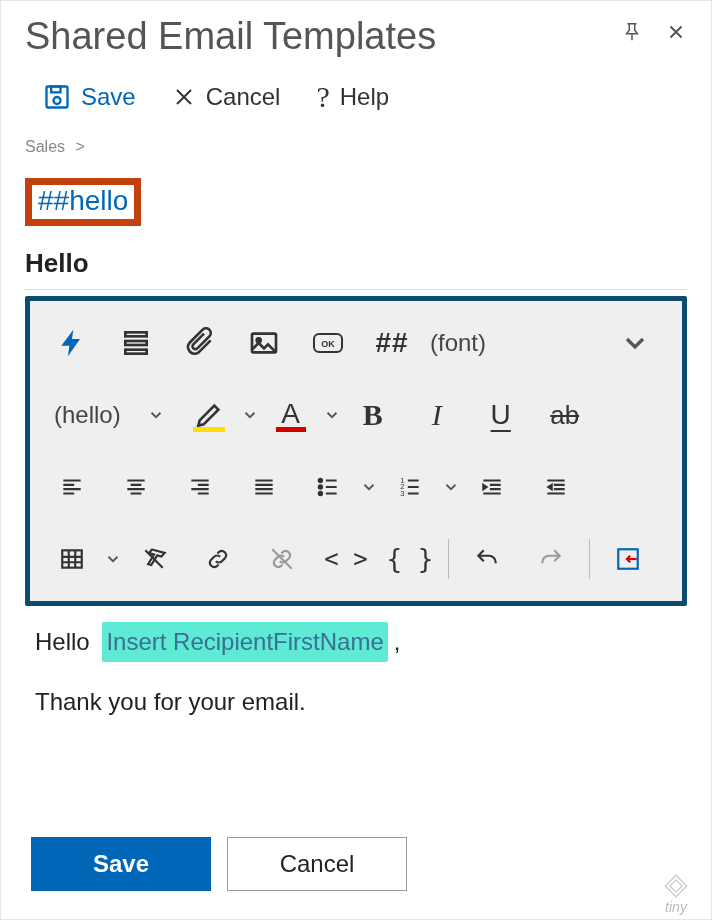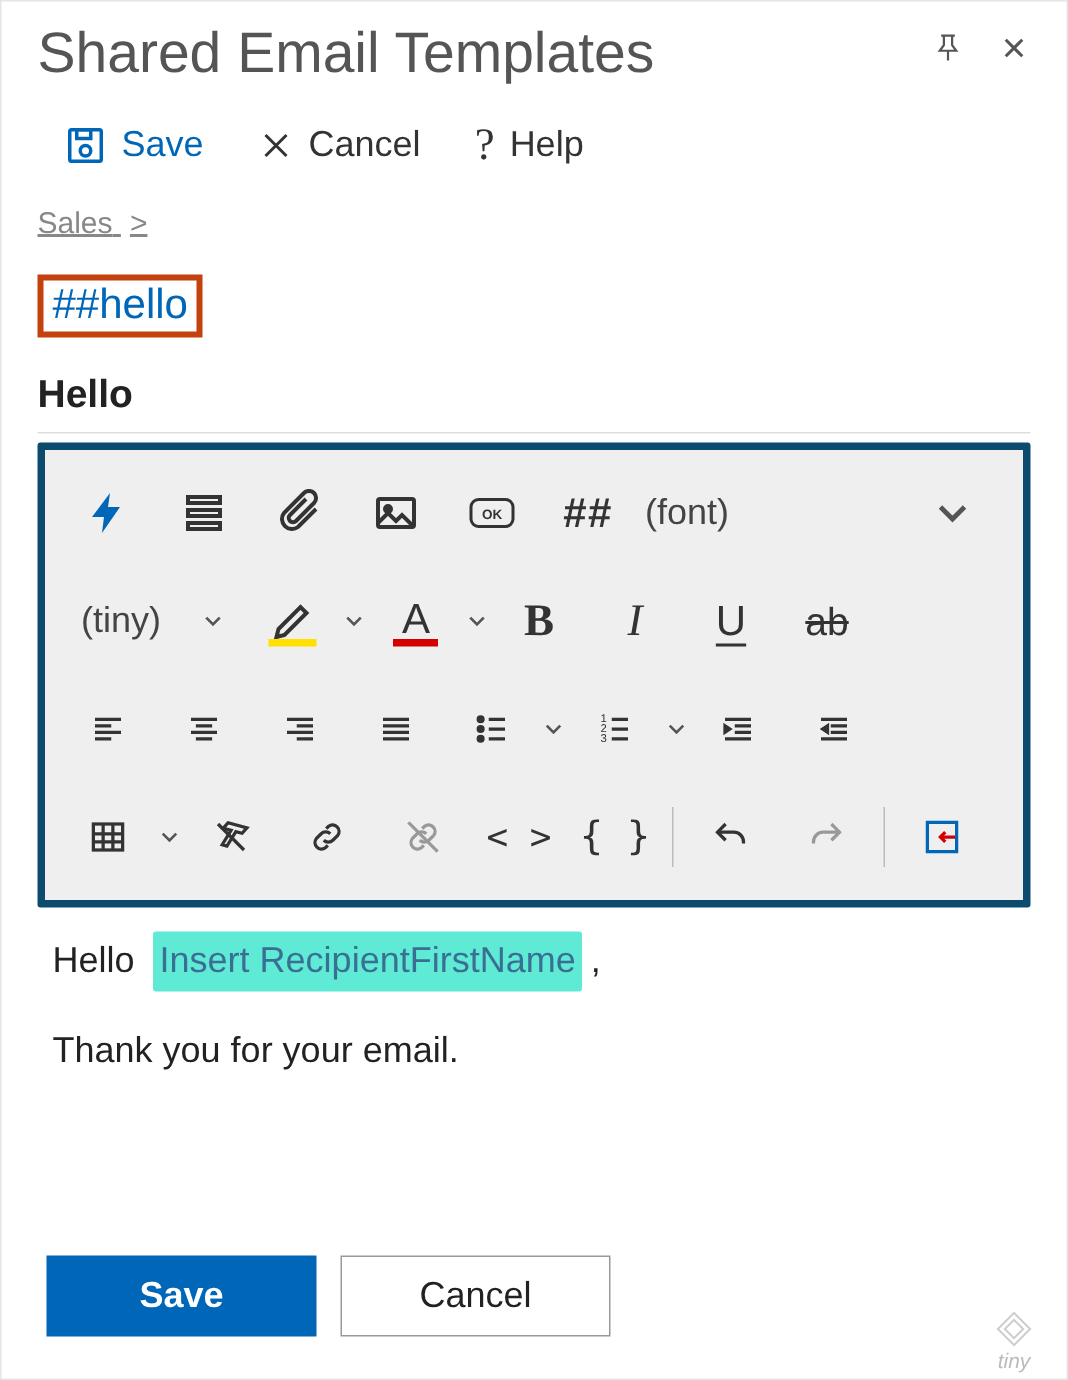--- a/index.html
+++ b/index.html
@@ -21,25 +21,25 @@
   }
   .hdr-icons { display:flex; gap:22px; align-items:center; color:#444; padding-top:6px;}
   .hdr-icon { width:22px; height:22px; display:flex; align-items:center; justify-content:center; cursor:pointer;}
   .cmdbar {
     display:flex; gap:36px; padding:22px 0 12px 42px; align-items:center;
   }
   .cmd { display:flex; align-items:center; gap:10px; font-size:24px; cursor:pointer;}
   .cmd.save { color:#0067b8; }
   .cmd.cancel { color:#333; }
   .cmd.help { color:#333; }
-  .crumb { font-size:20px; color:#888; padding:12px 0 10px 24px;text-decoration:underline;}
+  .crumb { font-size:16px; color:#888; padding:12px 0 10px 24px;}
   .crumb .sep { padding-left:6px; color:#888;}
   .shortcut-box {
     margin:12px 0 0 24px; display:inline-block;
-    border:4px solid #c2410c; padding:0 6px 2px 6px;
+    border:7px solid #c2410c; padding:0 6px 2px 6px;
     color:#0067b8; font-size:28px;
   }
   .tname {
     margin:22px 24px 0 24px;
     font-size:26px; font-weight:700; color:#222; padding-bottom:10px;
     border-bottom:1px solid #ddd;
   }
   .toolbar {
     margin:6px 24px 0 24px; background:#efefef;
     border:5px solid #0c4a6e; border-radius:2px;
@@ -193,21 +193,21 @@
     </div>
     <div class="tb row1-right">
       <svg viewBox="0 0 24 24" fill="none" stroke="#555" stroke-width="2.4">
           <path d="M6 9l6 6 6-6"></path>
         </svg>
     </div>
   </div>
 
   <div class="trow">
     <div class="tsel" style="margin-left:8px">
-      <span>(tiny)</span>
+      <span>(hello)</span>
     </div>
     <div class="chev-down" style="margin:0 12px 0 20px">
       <svg viewBox="0 0 24 24" fill="none" stroke-width="2.4">
           <path d="M6 9l6 6 6-6"></path>
         </svg>
     </div>
     <div class="tb hlcol">
       <svg viewBox="0 0 24 24" fill="none" stroke="#333" stroke-width="2">
         <path d="M4 20l4-1 11-11-3-3L5 16l-1 4z"></path>
       </svg>

